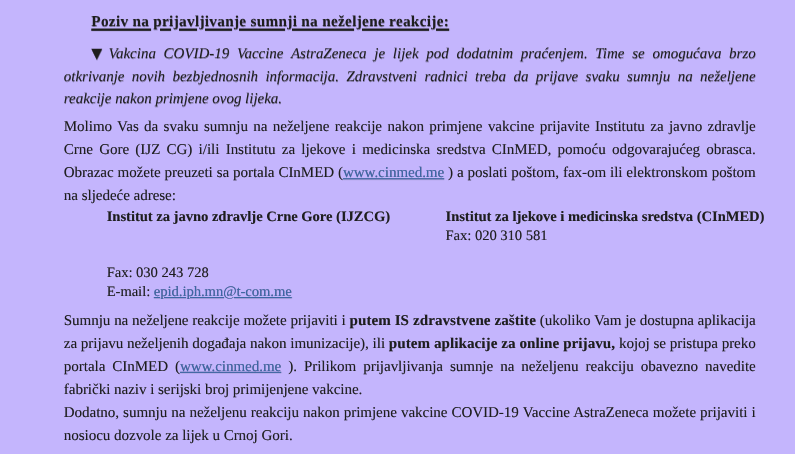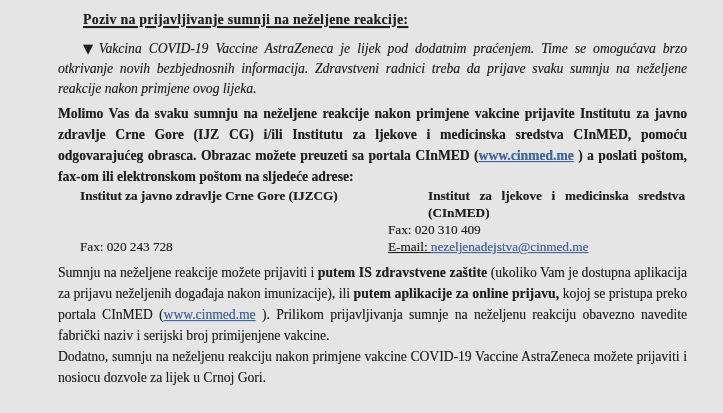--- a/index.html
+++ b/index.html
@@ -1,88 +1,88 @@
 <!DOCTYPE html>
 <html><head>
 <meta charset="utf-8">
 <style>
   html,body { margin:0; padding:0; }
   .page {
     position:relative;
     width:723px; height:413px;
-    background:#e5e5e5;
+    background:#c4b5fd;
     overflow:hidden;
     font-family:"Liberation Serif", serif;
     font-size:13.6px;
     line-height:21px;
     color:#1e1e1e;
     text-shadow:0.2px 0.2px 0.45px rgba(30,30,30,0.45);
   }
   .content { padding:9px 36px 0 58px; }
   .title {
     margin:0 0 0 25px;
     font-size:13.8px;
     font-weight:bold;
     line-height:22px;
     letter-spacing:0.3px;
     text-decoration:underline;
     text-decoration-thickness:1.5px;
     text-underline-offset:2px;
   }
   .para { margin:0; text-align:justify; }
   .p1 { margin-top:8px; line-height:20px; text-indent:25px;font-style:italic; }
-  .p2 { margin-top:4px;font-weight:bold; }
+  .p2 { margin-top:4px; }
   .p3 { margin-top:7px; }
   .p4 { margin-top:0; }
   .tri {
     font-family:"DejaVu Sans", sans-serif;
     font-size:13px;
     letter-spacing:2px;
   }
   .link { color:#3c67a5; text-decoration:underline; cursor:pointer; }
   .u { text-decoration:underline; }
   b { letter-spacing:0.1px;font-family:Liberation Serif, serif; }
   .institutes {
     display:flex;
     margin-top:0;
     line-height:17px;
     font-size:13.2px;
   }
-  .col-left  { flex:0 0 308px; margin-left:22px; }
+  .col-left  { flex:0 0 308px; margin-left:39px; }
   .col-right { flex:0 0 297px; margin-left:0; }
   .iname { font-weight:bold; }
   .col-left .iname, .col-left .iaddr { white-space:nowrap; }
-  .col-right .iname { text-align:justify;margin-left:40px; }
+  .col-right .iname { text-align:justify; }
   .spacer { height:17px; }
 </style>
 </head>
 <body>
 
 <div class="page">
   <div class="content">
 
     <h1 class="title">Poziv na prijavljivanje sumnji na neželjene reakcije:</h1>
 
     <p class="para p1"><span class="tri">▼</span><span>Vakcina COVID-19 Vaccine AstraZeneca je lijek pod dodatnim praćenjem. Time se omogućava brzo otkrivanje novih bezbjednosnih informacija. Zdravstveni radnici treba da prijave svaku sumnju na neželjene reakcije nakon primjene ovog lijeka.</span></p>
 
     <p class="para p2"><span>Molimo Vas da svaku sumnju na neželjene reakcije nakon primjene vakcine prijavite Institutu za javno zdravlje Crne Gore (IJZ CG) i/ili Institutu za ljekove i medicinska sredstva CInMED, pomoću odgovarajućeg obrasca. Obrazac možete preuzeti sa portala CInMED (</span><a class="link">www.cinmed.me</a><span> ) a poslati poštom, fax-om ili elektronskom poštom na sljedeće adrese:</span></p>
 
     <div class="institutes">
 
       <div class="col-left">
         <div class="iname">Institut za javno zdravlje Crne Gore (IJZCG)</div>
         <div class="spacer"></div>
         <div class="spacer"></div>
-        <div>Fax: 020 243 728</div>
+        <div>Fax: 030 243 728</div>
+        <div><span>E-mail: </span><a class="link">epid.iph.mn@t-com.me</a></div>
       </div>
 
       <div class="col-right">
         <div class="iname">Institut za ljekove i medicinska sredstva (CInMED)</div>
-        <div>Fax: 020 310 409</div>
-        <div><span class="u">E-mail: </span><a class="link">nezeljenadejstva@cinmed.me</a></div>
+        <div>Fax: 020 310 581</div>
       </div>
 
     </div>
 
     <p class="para p3"><span>Sumnju na neželjene reakcije možete prijaviti i </span><b>putem IS zdravstvene zaštite</b><span> (ukoliko Vam je dostupna aplikacija za prijavu neželjenih događaja nakon imunizacije), ili </span><b>putem aplikacije za online prijavu,</b><span> kojoj se pristupa preko portala CInMED (</span><a class="link">www.cinmed.me</a><span> ). Prilikom prijavljivanja sumnje na neželjenu reakciju obavezno navedite fabrički naziv i serijski broj primijenjene vakcine.</span></p>
 
     <p class="para p4">Dodatno, sumnju na neželjenu reakciju nakon primjene vakcine COVID-19 Vaccine AstraZeneca možete prijaviti i nosiocu dozvole za lijek u Crnoj Gori.</p>
 
   </div>
 </div>

